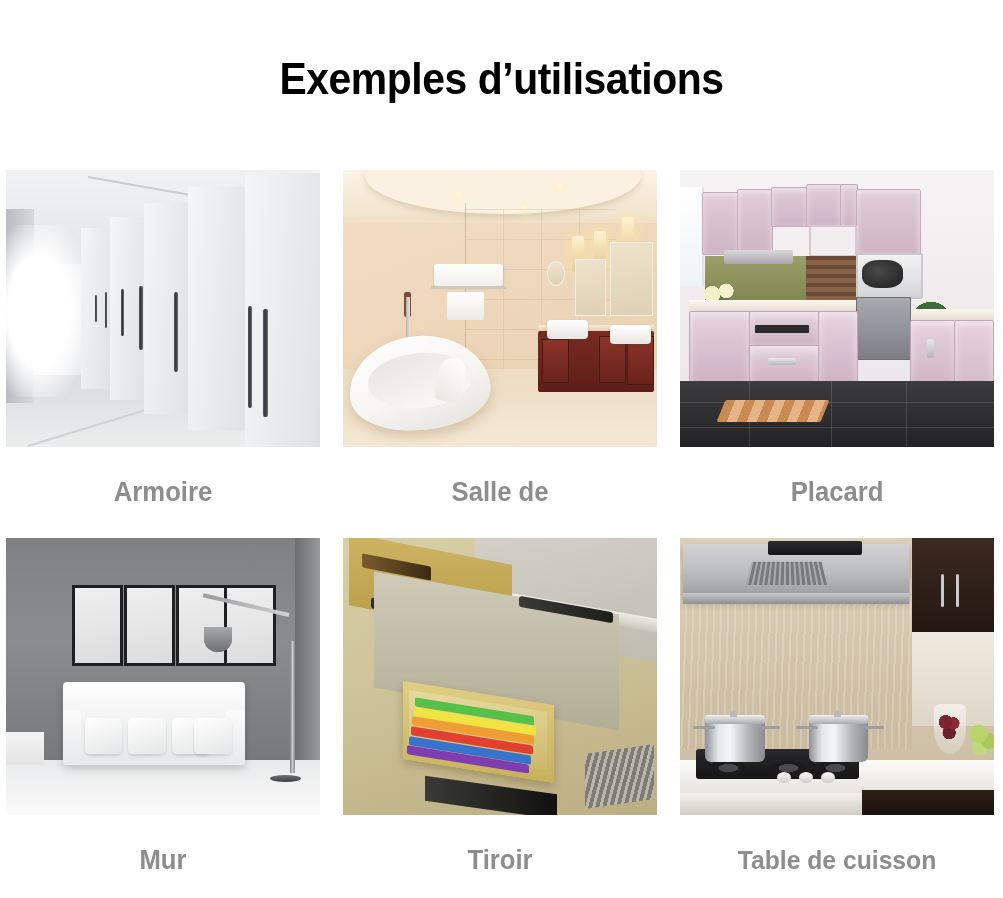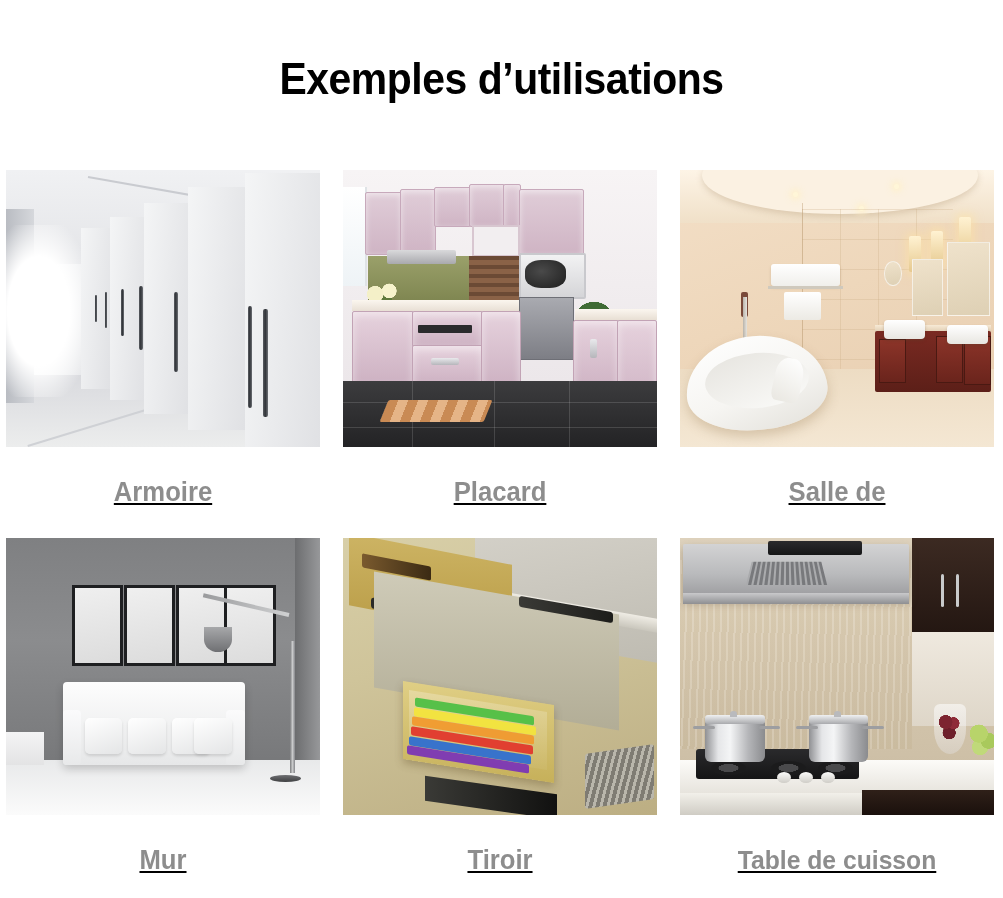--- a/index.html
+++ b/index.html
@@ -26,21 +26,21 @@
 
   
   .grid{
     position:absolute;left:6px;top:170px;
     width:988px;
     display:grid;
     grid-template-columns:314px 314px 314px;
     grid-column-gap:23px;
     grid-row-gap:0px;
   }
-  .cell{width:314px;text-decoration:underline;}
+  .cell{width:314px;}
   .thumb{
     width:314px;height:277px;
     position:relative;overflow:hidden;
     background:#f3f3f3;
   }
   .caption{
     height:91px;line-height:91px;
     text-align:center;
     font-size:27px;font-weight:bold;
     color:#8d8d8d;
@@ -283,71 +283,20 @@
         <div class="ar-handle" style="left:42.5%;top:42%;width:3.5px;height:23%;"></div>
         <div class="ar-handle" style="left:53.5%;top:44%;width:4px;height:29%;"></div>
         <div class="ar-handle" style="left:77%;top:49%;width:4.5px;height:37%;"></div>
         <div class="ar-handle" style="left:82%;top:50%;width:5px;height:39%;"></div>
       </div>
       <div class="caption">Armoire</div>
     </div>
 
     <div class="cell">
       <div class="thumb">
-        <div class="pl-bg"></div>
-        <div class="pl-wall"></div>
-        <div class="pl-window"></div>
-
-        <div class="pl-upper" style="left:7%;top:8%;width:11%;height:22%;"></div>
-        <div class="pl-upper" style="left:18%;top:7%;width:11%;height:23%;"></div>
-        <div class="pl-upper" style="left:29%;top:6%;width:11%;height:14%;"></div>
-        <div class="pl-upper" style="left:40%;top:5%;width:11%;height:15%;"></div>
-        <div class="pl-upper" style="left:51%;top:5%;width:5%;height:16%;"></div>
-        <div class="pl-upper" style="left:56%;top:7%;width:20%;height:23%;"></div>
-        <div class="pl-cubby"></div>
-
-        <div class="pl-brick" style="left:8%;width:10%;"></div>
-        <div class="pl-backsplash"></div>
-        <div class="pl-brick" style="left:40%;width:16%;"></div>
-        <div class="pl-hood"></div>
-
-        <div class="pl-micro"></div>
-        <div class="pl-microglass"></div>
-        <div class="pl-oven"></div>
-
-        <div class="pl-flowers"></div>
-        <div class="pl-plant"></div>
-
-        <div class="pl-counter" style="left:3%;top:47%;width:53%;height:4%;"></div>
-        <div class="pl-counter" style="right:0;top:50%;width:26%;height:4%;"></div>
-
-        <div class="pl-lower" style="left:3%;top:51%;width:19%;height:26%;"></div>
-        <div class="pl-lower" style="left:22%;top:51%;width:22%;height:12%;"></div>
-        <div class="pl-lower" style="left:22%;top:63%;width:22%;height:14%;"></div>
-        <div class="pl-lower" style="left:44%;top:51%;width:12%;height:27%;"></div>
-        <div class="pl-lower" style="right:12%;top:54%;width:14%;height:26%;"></div>
-        <div class="pl-lower" style="right:0;top:54%;width:12%;height:33%;"></div>
-
-        <div class="pl-handle" style="left:24%;top:56%;width:17%;height:3%;"></div>
-        <div class="pl-handle-l" style="left:28%;top:68%;width:9%;height:2.5%;"></div>
-        <div class="pl-handle-l" style="right:19%;top:61%;width:2.5%;height:7%;"></div>
-
-        <div class="pl-floor"></div>
-        <div class="pl-tileline" style="left:0;bottom:16%;width:100%;height:1px;"></div>
-        <div class="pl-tileline" style="left:0;bottom:7%;width:100%;height:1px;"></div>
-        <div class="pl-tileline" style="left:22%;bottom:0;width:1px;height:24%;"></div>
-        <div class="pl-tileline" style="left:48%;bottom:0;width:1px;height:24%;"></div>
-        <div class="pl-tileline" style="left:72%;bottom:0;width:1px;height:24%;"></div>
-        <div class="pl-rug"></div>
-      </div>
-      <div class="caption">Placard</div>
-    </div>
-
-    <div class="cell">
-      <div class="thumb">
         <div class="sb-bg"></div>
         <div class="sb-ceil"></div>
         <div class="sb-ceilcut"></div>
         <div class="sb-spot" style="left:36%;top:8%;"></div>
         <div class="sb-spot" style="left:57%;top:13%;"></div>
         <div class="sb-spot" style="left:68%;top:5%;"></div>
         <div class="sb-tilegrid"></div>
         <div class="sb-wallseam"></div>
         <div class="sb-floor"></div>
 
@@ -375,20 +324,71 @@
         <div class="sb-vdoor" style="right:10%;top:60%;width:8%;height:16%;"></div>
         <div class="sb-vdoor" style="right:1%;top:60%;width:8%;height:17%;"></div>
         <div class="sb-sink" style="right:22%;top:54%;"></div>
         <div class="sb-sink" style="right:2%;top:56%;"></div>
       </div>
       <div class="caption">Salle de</div>
     </div>
 
     <div class="cell">
       <div class="thumb">
+        <div class="pl-bg"></div>
+        <div class="pl-wall"></div>
+        <div class="pl-window"></div>
+
+        <div class="pl-upper" style="left:7%;top:8%;width:11%;height:22%;"></div>
+        <div class="pl-upper" style="left:18%;top:7%;width:11%;height:23%;"></div>
+        <div class="pl-upper" style="left:29%;top:6%;width:11%;height:14%;"></div>
+        <div class="pl-upper" style="left:40%;top:5%;width:11%;height:15%;"></div>
+        <div class="pl-upper" style="left:51%;top:5%;width:5%;height:16%;"></div>
+        <div class="pl-upper" style="left:56%;top:7%;width:20%;height:23%;"></div>
+        <div class="pl-cubby"></div>
+
+        <div class="pl-brick" style="left:8%;width:10%;"></div>
+        <div class="pl-backsplash"></div>
+        <div class="pl-brick" style="left:40%;width:16%;"></div>
+        <div class="pl-hood"></div>
+
+        <div class="pl-micro"></div>
+        <div class="pl-microglass"></div>
+        <div class="pl-oven"></div>
+
+        <div class="pl-flowers"></div>
+        <div class="pl-plant"></div>
+
+        <div class="pl-counter" style="left:3%;top:47%;width:53%;height:4%;"></div>
+        <div class="pl-counter" style="right:0;top:50%;width:26%;height:4%;"></div>
+
+        <div class="pl-lower" style="left:3%;top:51%;width:19%;height:26%;"></div>
+        <div class="pl-lower" style="left:22%;top:51%;width:22%;height:12%;"></div>
+        <div class="pl-lower" style="left:22%;top:63%;width:22%;height:14%;"></div>
+        <div class="pl-lower" style="left:44%;top:51%;width:12%;height:27%;"></div>
+        <div class="pl-lower" style="right:12%;top:54%;width:14%;height:26%;"></div>
+        <div class="pl-lower" style="right:0;top:54%;width:12%;height:33%;"></div>
+
+        <div class="pl-handle" style="left:24%;top:56%;width:17%;height:3%;"></div>
+        <div class="pl-handle-l" style="left:28%;top:68%;width:9%;height:2.5%;"></div>
+        <div class="pl-handle-l" style="right:19%;top:61%;width:2.5%;height:7%;"></div>
+
+        <div class="pl-floor"></div>
+        <div class="pl-tileline" style="left:0;bottom:16%;width:100%;height:1px;"></div>
+        <div class="pl-tileline" style="left:0;bottom:7%;width:100%;height:1px;"></div>
+        <div class="pl-tileline" style="left:22%;bottom:0;width:1px;height:24%;"></div>
+        <div class="pl-tileline" style="left:48%;bottom:0;width:1px;height:24%;"></div>
+        <div class="pl-tileline" style="left:72%;bottom:0;width:1px;height:24%;"></div>
+        <div class="pl-rug"></div>
+      </div>
+      <div class="caption">Placard</div>
+    </div>
+
+    <div class="cell">
+      <div class="thumb">
         <div class="mu-wall"></div>
         <div class="mu-wallright"></div>
         <div class="mu-floor"></div>
         <div class="mu-lfloorpanel"></div>
 
         <div class="mu-frame" style="left:21%;"></div>
         <div class="mu-frame" style="left:37.5%;"></div>
         <div class="mu-frame" style="left:54%;"></div>
         <div class="mu-frame" style="left:69.5%;"></div>
 

